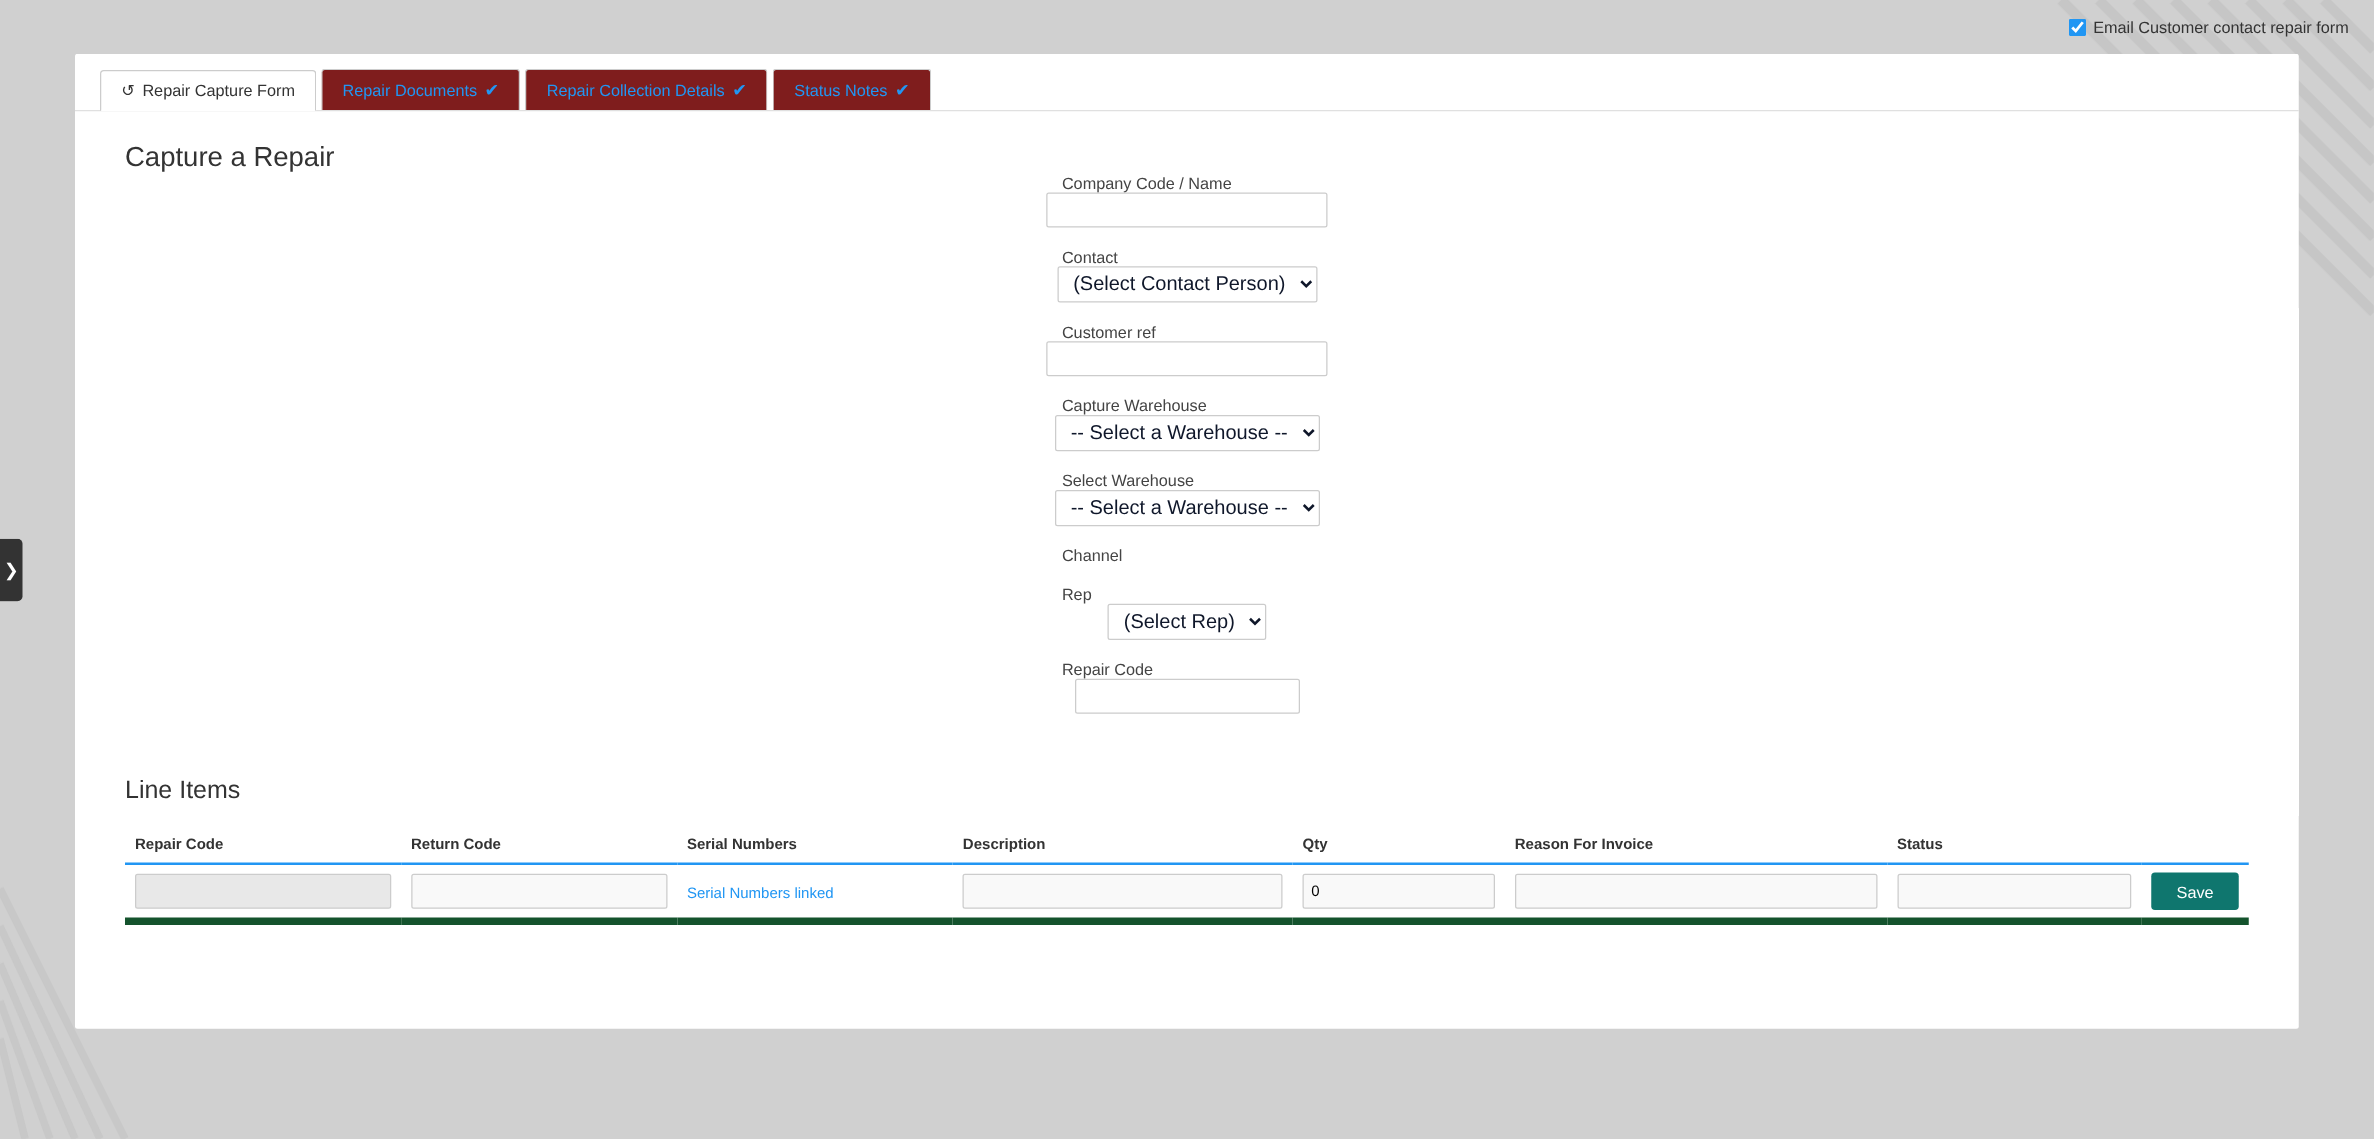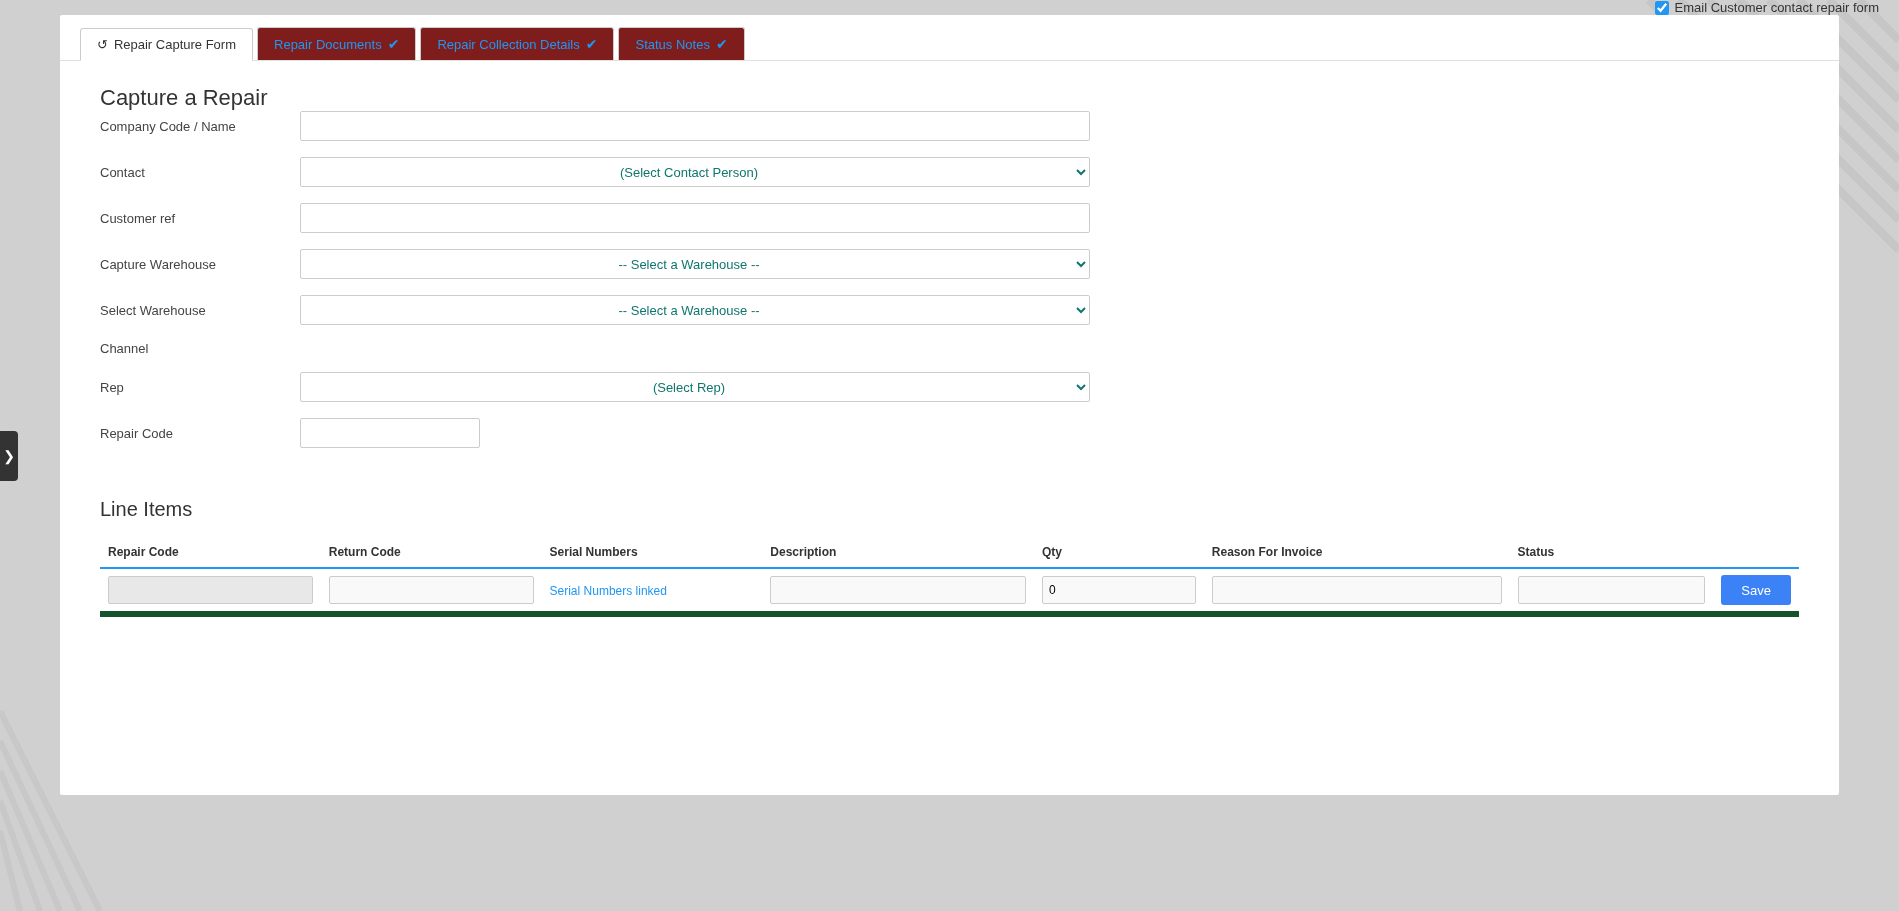--- a/index.html
+++ b/index.html
@@ -36,21 +36,21 @@
       width: 100%; height: 100%;
     }
 
     
     .top-bar {
       position: relative;
       z-index: 1;
       display: flex;
       justify-content: flex-end;
       align-items: center;
-      padding: 0 20px;
+      padding: 14px 20px;
       background: transparent;
     }
 
     .email-checkbox-label {
       display: flex;
       align-items: center;
       gap: 6px;
       font-size: 13px;
       color: #333;
     }
@@ -122,40 +122,40 @@
     .form-title {
       font-size: 22px;
       font-weight: 400;
       color: #333;
     }
 
     .form-row {
       display: flex;
       align-items: center;
       margin-bottom: 16px;
+      flex-direction: column;
     }
 
     .form-label {
       width: 200px;
       font-size: 13px;
       color: #444;
       flex-shrink: 0;
     }
 
     .form-control {
       flex: 1;
       max-width: 790px;
       height: 30px;
       padding: 4px 8px;
       border: 1px solid #ccc;
       border-radius: 2px;
-      font-size: 13px;
-      color: #0f766e;
+      font-size: 16px;
+      color: #0f172a;
       background: #fff;
-      text-align: center;
     }
 
     select.form-control {
       cursor: pointer;
     }
 
     .repair-code-input {
       max-width: 180px;
     }
 
@@ -208,21 +208,21 @@
     }
 
     .serial-link {
       color: #2196F3;
       text-decoration: none;
       font-size: 12px;
       cursor: pointer;
     }
 
     .save-btn {
-      background: #3b82f6;
+      background: #0f766e;
       color: #fff;
       border: none;
       padding: 6px 20px;
       border-radius: 3px;
       font-size: 13px;
       cursor: pointer;
       height: 30px;
     }
 
     

